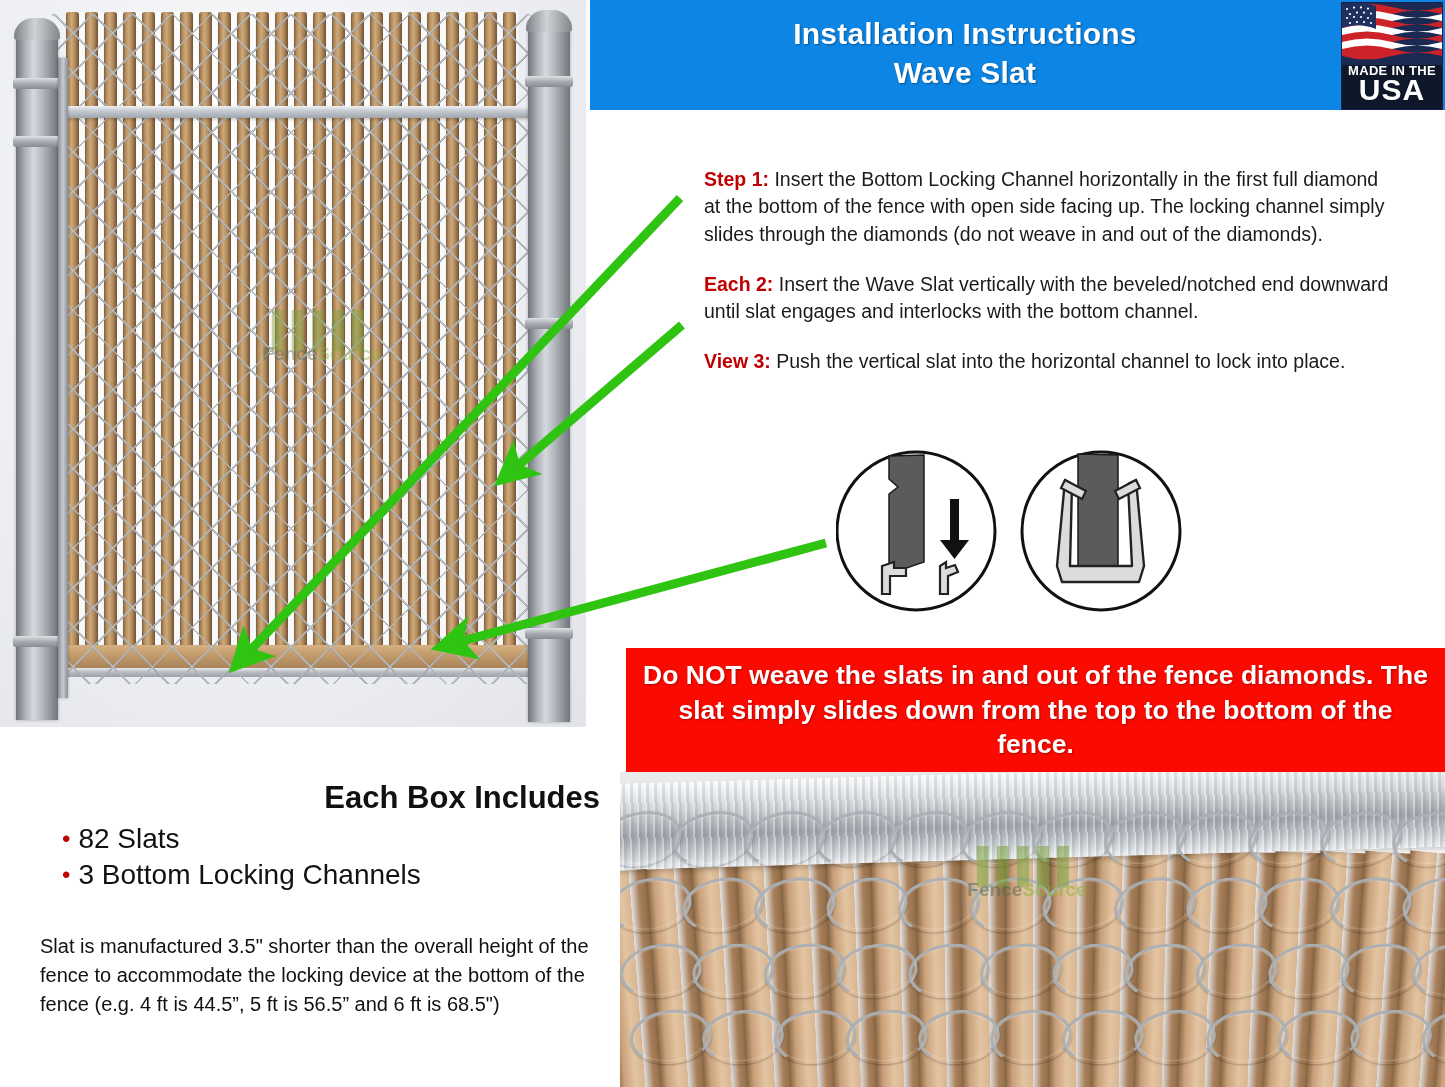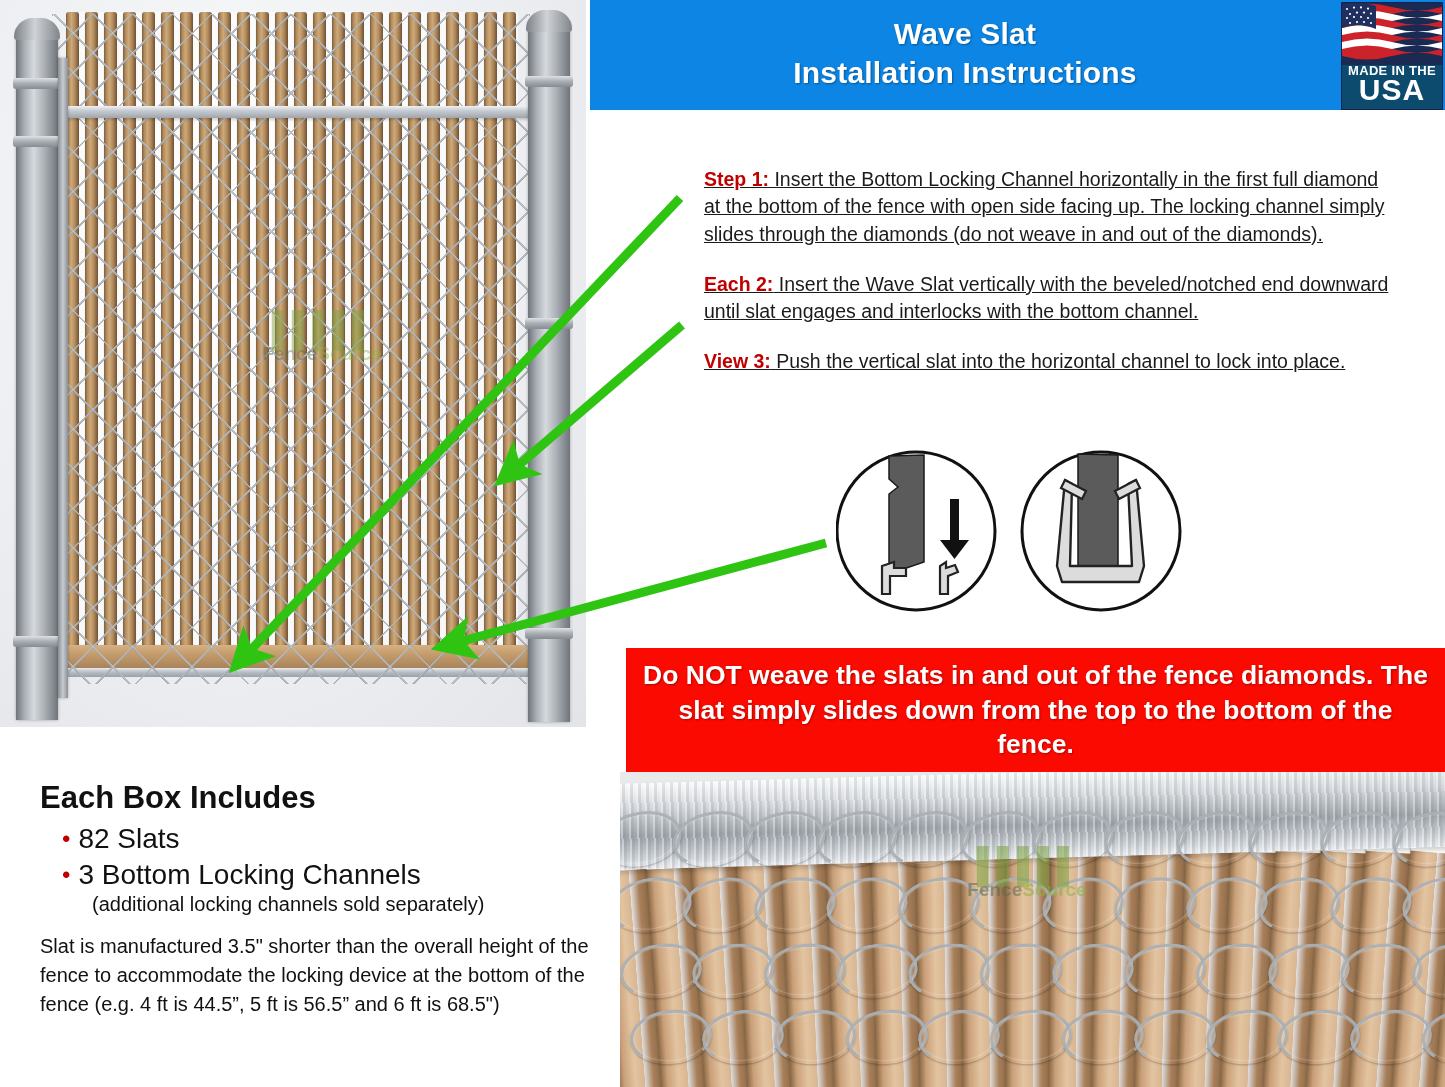--- a/index.html
+++ b/index.html
@@ -52,38 +52,38 @@
   .wm .wmtext em{font-style:normal;color:#8cb33f;}
 
   
   #arrows{position:absolute;left:0;top:0;width:1445px;height:1087px;pointer-events:none;}
 
   
   #header{position:absolute;left:590px;top:0;width:855px;height:110px;background:#0c85e4;}
   #header-title{position:absolute;left:0;right:105px;top:14px;text-align:center;color:#fff;
      font-size:30px;font-weight:bold;line-height:1.3;letter-spacing:.2px;
      text-shadow:1px 1px 2px rgba(0,0,0,.35);}
-  #usa-badge{position:absolute;right:2px;top:2px;width:100px;height:106px;background:#0c4a6e;
+  #usa-badge{position:absolute;right:2px;top:2px;width:100px;height:106px;background:#0f172a;
      overflow:hidden;border:1px solid #16224a;}
   #usa-flag{position:absolute;left:0;top:0;width:100px;height:62px;overflow:hidden;}
   #usa-badge .badge-txt1{position:absolute;left:0;right:0;top:60px;text-align:center;color:#fff;
      font-size:13px;font-weight:bold;letter-spacing:.3px;}
   #usa-badge .badge-txt2{position:absolute;left:0;right:0;top:72px;text-align:center;color:#fff;
      font-size:30px;font-weight:bold;letter-spacing:1px;line-height:1;}
 
   
   #steps{position:absolute;left:704px;top:146px;width:690px;}
-  .step{margin-bottom:22px;font-size:19.5px;line-height:1.42;color:#1a1a1a;text-decoration:underline;}
+  .step{margin-bottom:22px;font-size:19.5px;line-height:1.42;color:#1a1a1a;}
   .step .lbl{color:#c00000;font-weight:bold;}
 
   
   #detail-circles{position:absolute;left:836px;top:444px;width:350px;height:175px;}
 
   
-  #box-includes{position:absolute;left:40px;top:780px;width:560px;}
+  #box-includes{position:absolute;left:40px;top:780px;width:560px;text-align:right;}
   #box-title{font-size:31px;font-weight:bold;color:#111;margin:0 0 6px 0;}
   .bullet-row{display:flex;align-items:flex-start;margin-left:22px;margin-bottom:2px;}
   .bullet-dot{color:#c00000;font-size:24px;line-height:1;margin-right:8px;margin-top:5px;}
   .bullet-text{font-size:28px;color:#111;line-height:1.2;}
   #box-note{font-size:20px;color:#111;margin:2px 0 0 52px;}
   #slat-note{position:absolute;left:40px;top:932px;width:560px;font-size:20px;line-height:1.45;color:#111;}
 
   
   #warning{position:absolute;left:626px;top:648px;width:819px;height:124px;background:#fa0a00;
      display:flex;align-items:center;justify-content:center;}
@@ -200,22 +200,22 @@
       <path d="M5,2.5 L0,0 L1.2,2.5 L0,5 Z" fill="#2fc312"></path>
     </marker>
   </defs>
   <line x1="680" y1="198" x2="246" y2="655" stroke="#2fc312" stroke-width="9" marker-end="url(#gh)"></line>
   <line x1="682" y1="325" x2="513" y2="470" stroke="#2fc312" stroke-width="9" marker-end="url(#gh)"></line>
   <line x1="826" y1="543" x2="455" y2="643" stroke="#2fc312" stroke-width="9" marker-end="url(#gh)"></line>
 </svg>
 
 <div id="header">
   <div id="header-title">
+    <div>Installation Instructions</div>
     <div>Wave Slat</div>
-    <div>Installation Instructions</div>
   </div>
   <div id="usa-badge">
     <svg id="usa-flag" viewBox="0 0 100 62" preserveAspectRatio="none">
       <rect x="0" y="0" width="100" height="62" fill="#1b2a52"></rect>
       <g>
         <path d="M0,4 Q25,-3 50,4 T100,4 L100,11 Q75,4 50,11 T0,11 Z" fill="#cc2229"></path>
         <path d="M0,11 Q25,4 50,11 T100,11 L100,18 Q75,11 50,18 T0,18 Z" fill="#ffffff"></path>
         <path d="M0,18 Q25,11 50,18 T100,18 L100,25 Q75,18 50,25 T0,25 Z" fill="#cc2229"></path>
         <path d="M0,25 Q25,18 50,25 T100,25 L100,32 Q75,25 50,32 T0,32 Z" fill="#ffffff"></path>
         <path d="M0,32 Q25,25 50,32 T100,32 L100,39 Q75,32 50,39 T0,39 Z" fill="#cc2229"></path>
@@ -284,21 +284,20 @@
 <div id="box-includes">
   <div id="box-title">Each Box Includes</div>
   <div class="bullet-row">
     <span class="bullet-dot">•</span>
     <span class="bullet-text">82 Slats</span>
   </div>
   <div class="bullet-row">
     <span class="bullet-dot">•</span>
     <span class="bullet-text">3 Bottom Locking Channels</span>
   </div>
-  <div id="box-note">(additional locking channels sold separately)</div>
 </div>
 
 <div id="slat-note">Slat is manufactured 3.5" shorter than the overall height of the fence to accommodate the locking device at the bottom of the fence (e.g. 4 ft is 44.5”, 5 ft is 56.5” and 6 ft is 68.5")</div>
 
 <div id="warning">
   <div id="warning-text">Do NOT weave the slats in and out of the fence diamonds. The slat simply slides down from the top to the bottom of the fence.</div>
 </div>
 
 <div id="topview">
   <div id="tv-slats">

